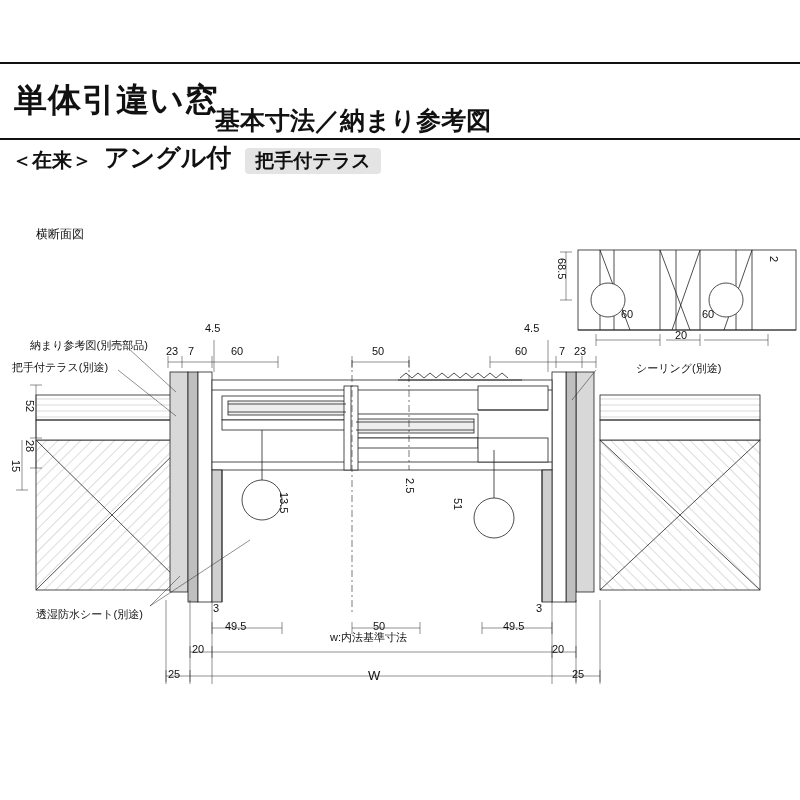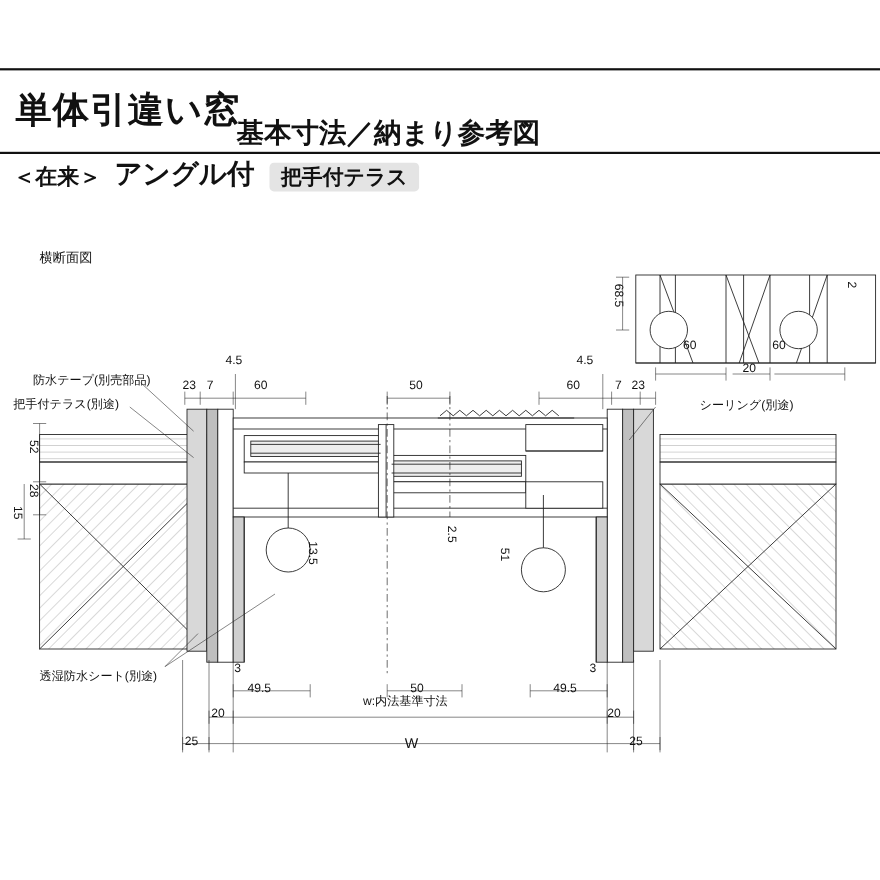--- a/index.html
+++ b/index.html
@@ -231,21 +231,21 @@
       <g stroke="#222" stroke-width="0.5">
         <line x1="128" y1="348" x2="176" y2="392"></line>
         <line x1="118" y1="370" x2="176" y2="416"></line>
         <line x1="596" y1="370" x2="572" y2="400"></line>
         <line x1="150" y1="606" x2="180" y2="576"></line>
         <line x1="150" y1="606" x2="250" y2="540"></line>
       </g>
     </g>
   </svg>
 
-  <div class="note" style="left:30px;top:338px;">防水テープ(別売部品)</div>
+  <div class="note" style="left:30px;top:338px;">納まり参考図(別売部品)</div>
   <div class="note" style="left:12px;top:360px;">把手付テラス(別途)</div>
   <div class="note" style="left:600px;top:361px;margin-left:36px;">シーリング(別途)</div>
   <div class="note" style="left:36px;top:607px;">透湿防水シート(別途)</div>
 
   <div class="dim v" style="left:556px;top:258px;">68.5</div>
   <div class="dim v" style="left:768px;top:256px;">2</div>
   <div class="dim" style="left:621px;top:308px;">60</div>
   <div class="dim" style="left:675px;top:329px;">20</div>
   <div class="dim" style="left:702px;top:308px;">60</div>
 

